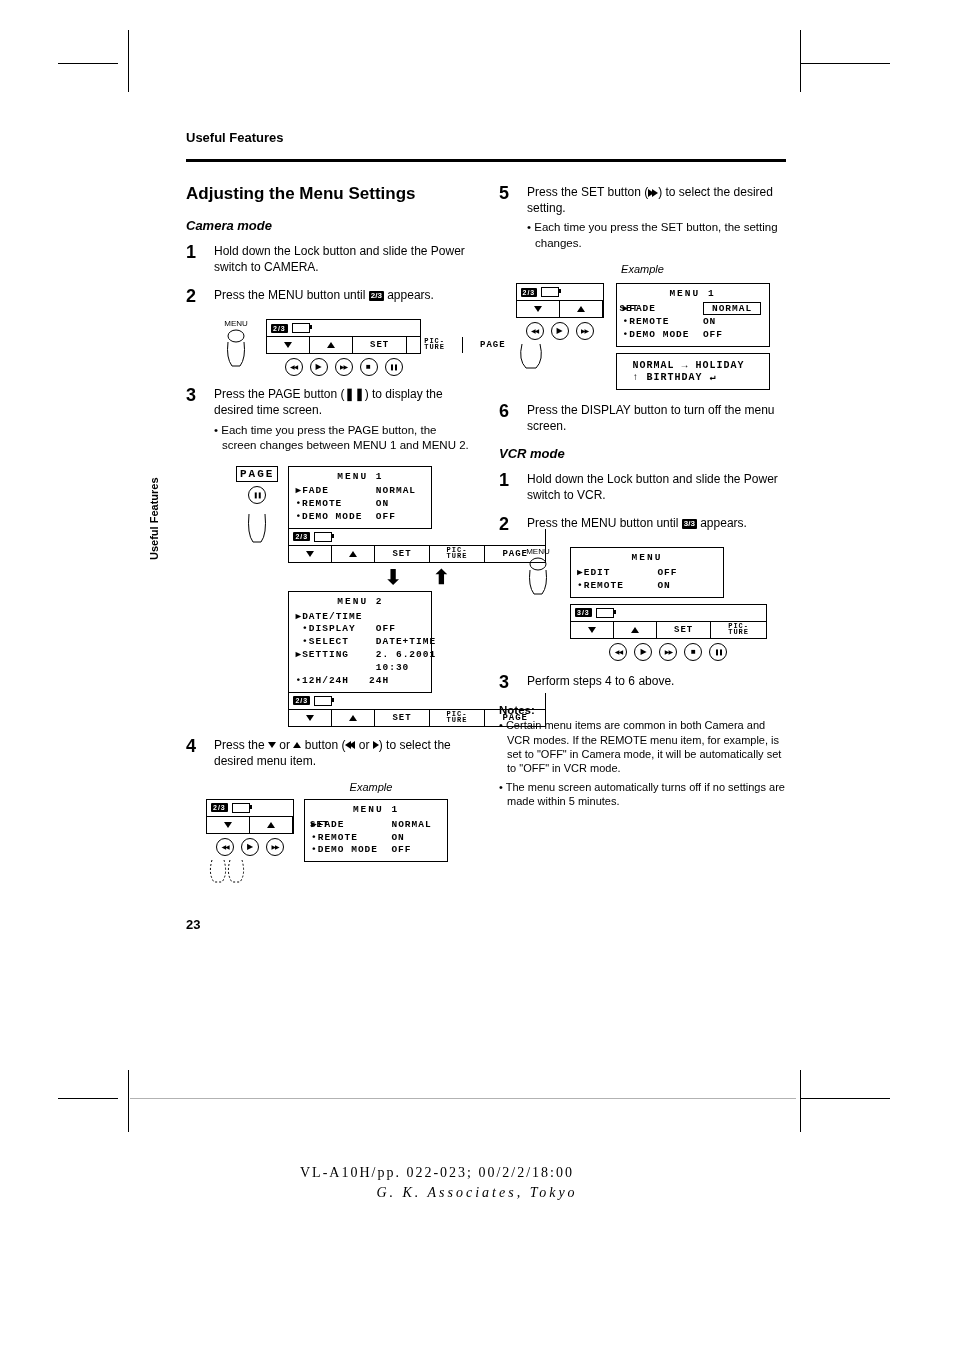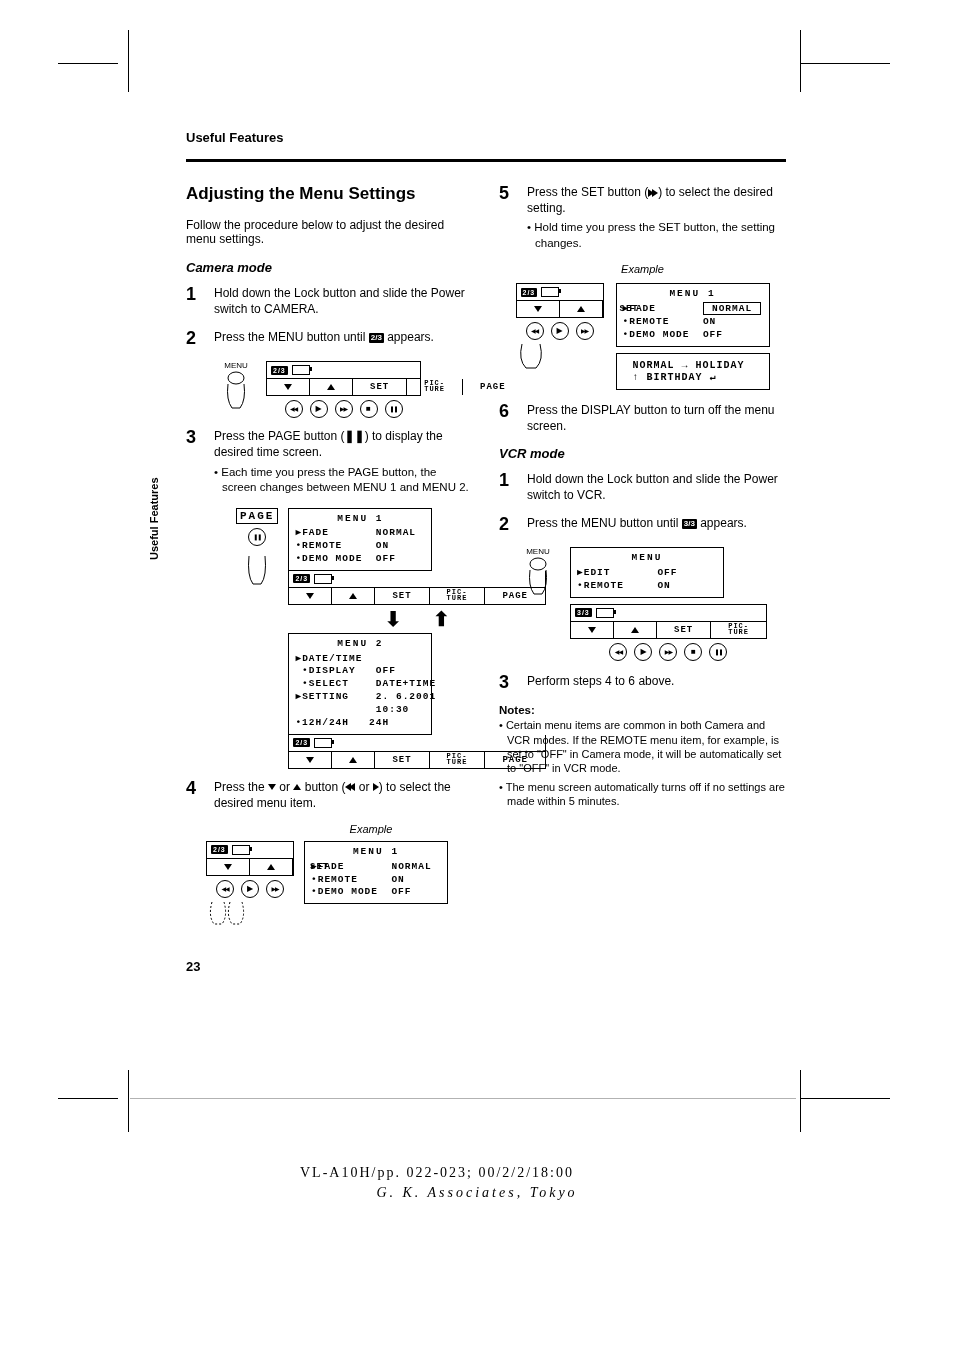--- a/index.html
+++ b/index.html
@@ -304,21 +304,20 @@
 <div class="spine">Useful Features</div>
 
 <div class="page">
   <div class="running-head">Useful Features</div>
   <div class="rule"></div>
 
   <div class="columns">
 
     <div class="col">
       <h2 class="title">Adjusting the Menu Settings</h2>
-      <p class="intro">Follow the procedure below to adjust the desired menu settings.</p>
 
       <h3 class="modeh">Camera mode</h3>
 
       <div class="step">
         <div class="step-num">1</div>
         <div class="step-body">Hold down the Lock button and slide the Power switch to CAMERA.</div>
       </div>
 
       <div class="step">
         <div class="step-num">2</div>
@@ -461,21 +460,21 @@
 •REMOTE     ON
 •DEMO MODE  OFF</span></div>
       </div>
     </div>
 
     <div class="col">
       <div class="step">
         <div class="step-num">5</div>
         <div class="step-body">
           <span>Press the SET button (</span><span class="tri-right"></span><span class="tri-right" style="margin-left:-2px;"></span><span>) to select the desired setting.</span>
-          <div class="sub sub-indent">• Hold time you press the SET button, the setting changes.</div>
+          <div class="sub sub-indent">• Each time you press the SET button, the setting changes.</div>
         </div>
       </div>
 
       <div class="example-label">Example</div>
       <div class="col-right-fig">
         <div class="panel">
           <div class="cam-top">
             <span class="inline-chip" style="font-size:7px;">2/3</span>
               <span class="batt"></span>
           </div>

